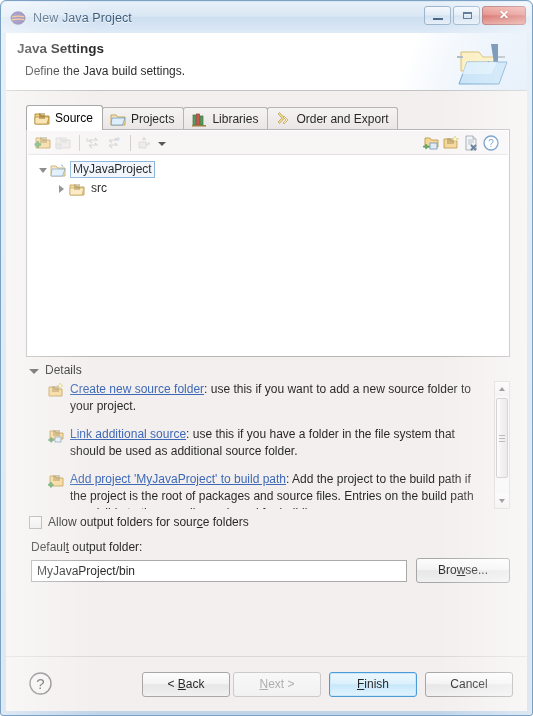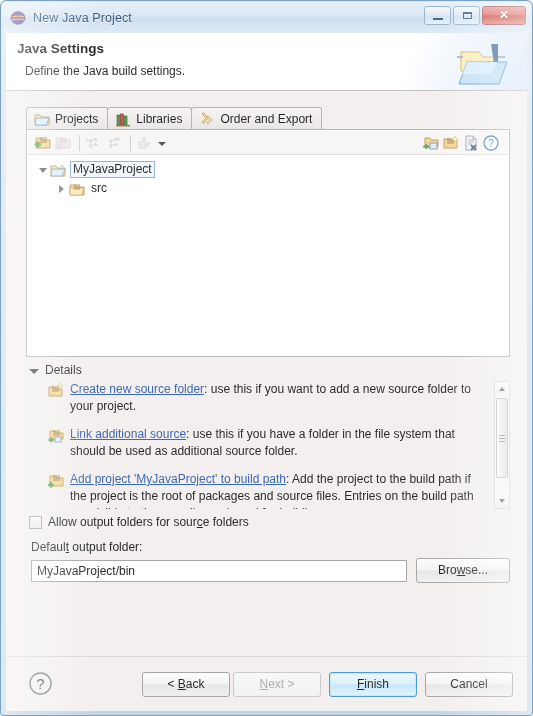--- a/index.html
+++ b/index.html
@@ -544,20 +544,30 @@
         <path d="M14 24 h30 l10 0 l-8 22 H6 Z" fill="#b8dcf5" stroke="#4f8fc0" stroke-width="1"></path>
         <path d="M14 24 h30 l-6 12 H9 Z" fill="#d7edfb" opacity="0.8"></path>
       </svg>
     </div>
   </div>
 
   <div class="body-area">
 
     <div class="tabstrip">
 
+      <div class="tab active">
+        <span class="tab-ico">
+          <svg width="16" height="16" viewBox="0 0 16 16">
+            <path d="M1 4 h5 l1.5 2 H15 v8 H1 Z" fill="#f3cf86" stroke="#b08a2e" stroke-width="0.9"></path>
+            <path d="M1 7 h14 l-2 7 H1 Z" fill="#fae5b5" stroke="#b08a2e" stroke-width="0.7"></path>
+            <path d="M5 4 h6 M5 6 h6 M5 8 h6" stroke="#8a6a20" stroke-width="0.9"></path>
+          </svg>
+        </span>
+        <span>Source</span>
+      </div>
 
       <div class="tab">
         <span class="tab-ico">
           <svg width="16" height="16" viewBox="0 0 16 16">
             <path d="M1 4 h5 l1.5 2 H15 v8 H1 Z" fill="#f6e2b0" stroke="#b08a2e" stroke-width="0.9"></path>
             <path d="M2 7 h13 l-2.5 7 H1 Z" fill="#d8ebfa" stroke="#5b8cb8" stroke-width="0.8"></path>
           </svg>
         </span>
         <span>Projects</span>
       </div>

